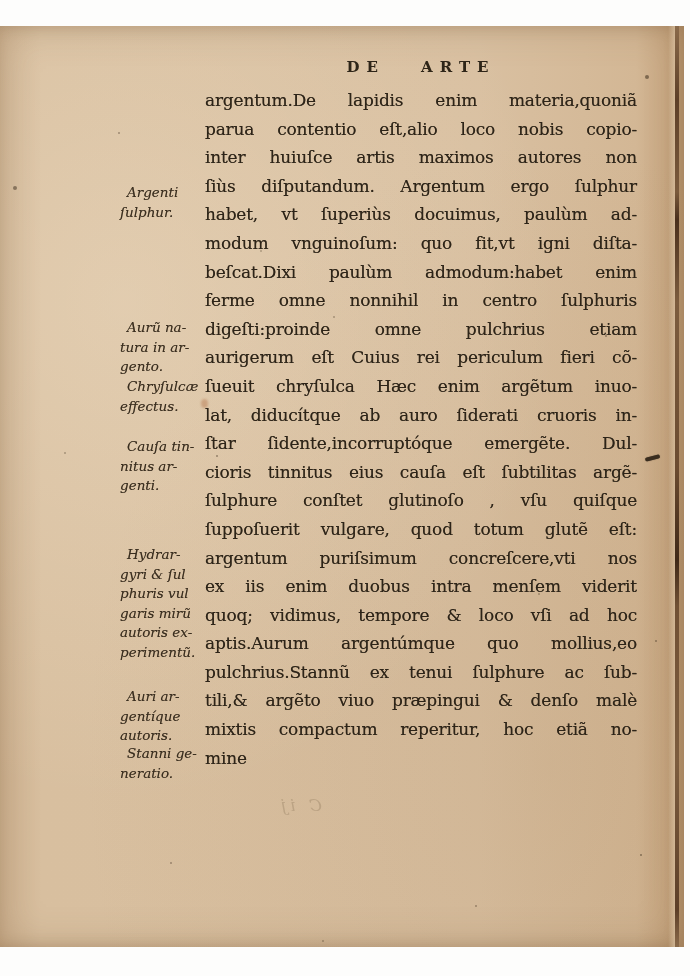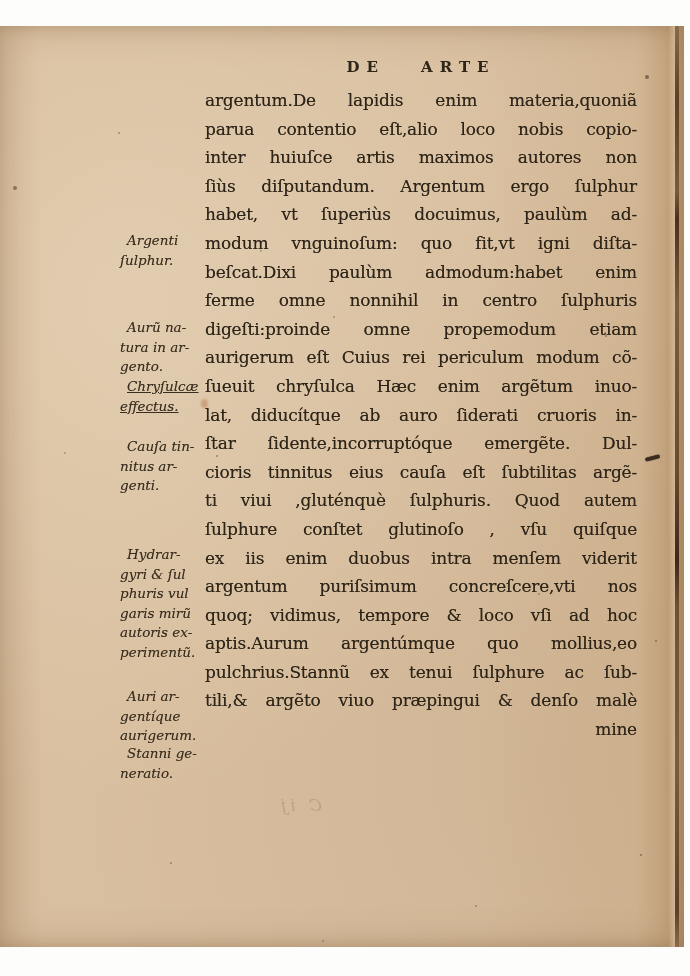--- a/index.html
+++ b/index.html
@@ -43,21 +43,21 @@
     position:absolute;left:205px;top:86px;width:432px;
     font-size:17px;line-height:28.6px;color:#2d2418;
     letter-spacing:-0.2px;
   }
   .tline{
     text-align:justify;text-align-last:justify;text-justify:inter-word;
     height:28.6px;overflow:visible;white-space:normal;
     text-shadow:0 0 .5px rgba(45,36,24,.55);
   }
   .catchword{
-    text-align:right;height:28.6px;
+    text-align:left;height:28.6px;
     text-shadow:0 0 .5px rgba(45,36,24,.55);
   }
   
   .mnote{
     position:absolute;left:120px;width:86px;
     font-style:italic;font-size:13.5px;line-height:19.6px;color:#3a2e1f;
     text-shadow:0 0 .4px rgba(58,46,31,.5);
   }
   .mnote .nline:first-child{text-indent:7px;}
   
@@ -111,68 +111,69 @@
   <div class="maintext">
 
     <div class="tline">argentum.De lapidis enim materia,quoniã</div>
       <div class="tline">parua contentio eſt,alio loco nobis copio-</div>
       <div class="tline">inter huiuſce artis maximos autores non</div>
       <div class="tline">ſiùs diſputandum. Argentum ergo ſulphur</div>
       <div class="tline">habet, vt ſuperiùs docuimus, paulùm ad-</div>
       <div class="tline">modum vnguinoſum: quo fit,vt igni diſta-</div>
       <div class="tline">beſcat.Dixi paulùm admodum:habet enim</div>
       <div class="tline">ferme omne nonnihil in centro ſulphuris</div>
-      <div class="tline">digeſti:proinde omne propemodum etiam</div>
-      <div class="tline">aurigerum eſt Cuius rei periculum modum cõ-</div>
+      <div class="tline">digeſti:proinde omne pulchrius etiam</div>
+      <div class="tline">aurigerum eſt Cuius rei periculum fieri cõ-</div>
       <div class="tline">ſueuit chryſulca Hæc enim argẽtum inuo-</div>
       <div class="tline">lat, diducítque ab auro ſiderati cruoris in-</div>
       <div class="tline">ſtar ſidente,incorruptóque emergẽte. Dul-</div>
       <div class="tline">cioris tinnitus eius cauſa eſt ſubtilitas argẽ-</div>
-      <div class="tline">ti viui ,gluténquè ſulphuris. Quod autem</div>
       <div class="tline">ſulphure conſtet glutinoſo , vſu quiſque</div>
+      <div class="tline">ſuppoſuerit vulgare, quod totum glutẽ eſt:</div>
+      <div class="tline">argentum puriſsimum concreſcere,vti nos</div>
       <div class="tline">ex iis enim duobus intra menſem viderit</div>
-      <div class="tline">argentum puriſsimum concreſcere,vti nos</div>
       <div class="tline">quoq; vidimus, tempore &amp; loco vſi ad hoc</div>
       <div class="tline">aptis.Aurum argentúmque quo mollius,eo</div>
       <div class="tline">pulchrius.Stannũ ex tenui ſulphure ac ſub-</div>
       <div class="tline">tili,&amp; argẽto viuo præpingui &amp; denſo malè</div>
+      <div class="tline">mixtis compactum reperitur, hoc etiã no-</div>
       <div class="catchword">mine</div>
   </div>
 
   <div id="margin-notes">
-      <div class="mnote" style="top: 183px; margin-top: 48px;">
+      <div class="mnote" style="top: 183px;">
         <div class="nline">Argenti</div>
         <div class="nline">ſulphur.</div>
       </div>
       <div class="mnote" style="top: 318px;">
         <div class="nline">Aurũ na-</div>
         <div class="nline">tura in ar-</div>
         <div class="nline">gento.</div>
       </div>
-      <div class="mnote" style="top: 377px; text-decoration: underline;">
+      <div class="mnote" style="top: 377px;">
         <div class="nline">Chryſulcæ</div>
         <div class="nline">effectus.</div>
       </div>
       <div class="mnote" style="top: 437px;">
         <div class="nline">Cauſa tin-</div>
         <div class="nline">nitus ar-</div>
         <div class="nline">genti.</div>
       </div>
       <div class="mnote" style="top: 545px;">
         <div class="nline">Hydrar-</div>
         <div class="nline">gyri &amp; ſul</div>
         <div class="nline">phuris vul</div>
         <div class="nline">garis mirũ</div>
         <div class="nline">autoris ex-</div>
         <div class="nline">perimentũ.</div>
       </div>
       <div class="mnote" style="top: 687px;">
         <div class="nline">Auri ar-</div>
         <div class="nline">gentíque</div>
-        <div class="nline">aurigerum.</div>
+        <div class="nline">autoris.</div>
       </div>
       <div class="mnote" style="top: 744px;">
         <div class="nline">Stanni ge-</div>
         <div class="nline">neratio.</div>
       </div>
     </div>
 
   <div class="ghost-sig">C ij</div>
 </div>
 

